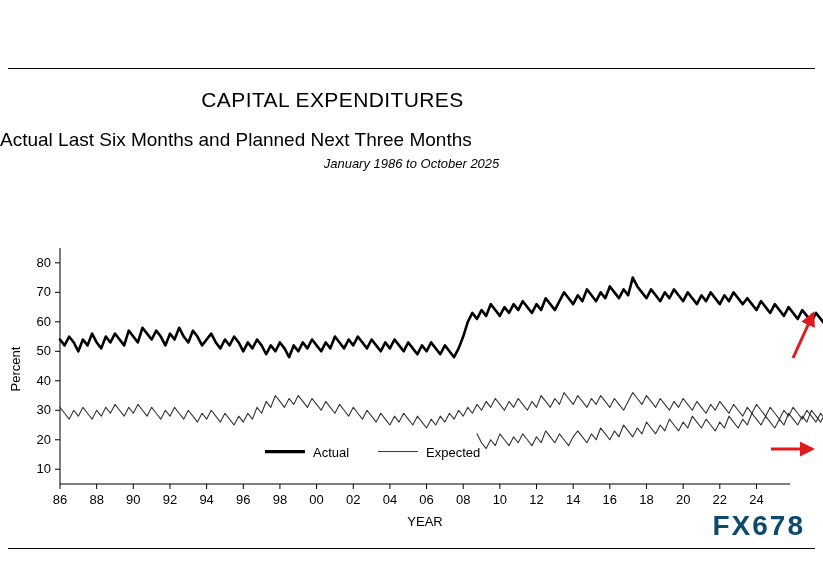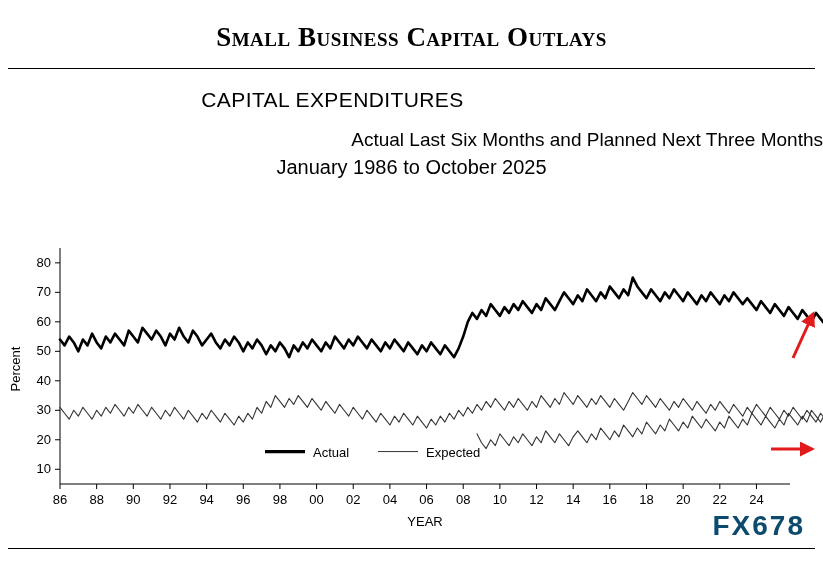--- a/index.html
+++ b/index.html
@@ -50,30 +50,31 @@
     width: 665px;
     text-align: center;
     font-size: 21px;
     letter-spacing: 0.4px;
   }
   .subtitle-2 {
     position: absolute;
     top: 129px;
     left: 0;
     width: 823px;
-    text-align: right;
+    text-align: left;
     font-size: 19px;
   }
   .subtitle-3 {
     position: absolute;
     top: 156px;
     left: 0;
     width: 823px;
     text-align: center;
-    font-size: 20px;
+    font-size: 13px;
+    font-style: italic;
   }
   .subtitle-4 {
     position: absolute;
     top: 177px;
     left: 0;
     width: 823px;
     text-align: center;
     font-size: 16px;
     font-style: italic;
   }
@@ -113,21 +114,20 @@
     color: #0c4a6e;
     letter-spacing: 2px;
     font-weight: bold;
   }
 </style>
 </head>
 <body>
 
 <div class="page">
 
-  <div class="main-title">Small Business Capital Outlays</div>
   <div class="rule rule-top"></div>
 
   <div class="subtitle-1">CAPITAL EXPENDITURES</div>
   <div class="subtitle-2">Actual Last Six Months and Planned Next Three Months</div>
   <div class="subtitle-3">January 1986 to October 2025</div>
 
   <div class="chart-wrap">
     <svg class="chart" id="chart-svg" width="823" height="300" viewBox="0 0 823 300">
       <g id="chart-root">
           <line x1="60" y1="12" x2="60" y2="248" stroke="#000" stroke-width="1"></line>

